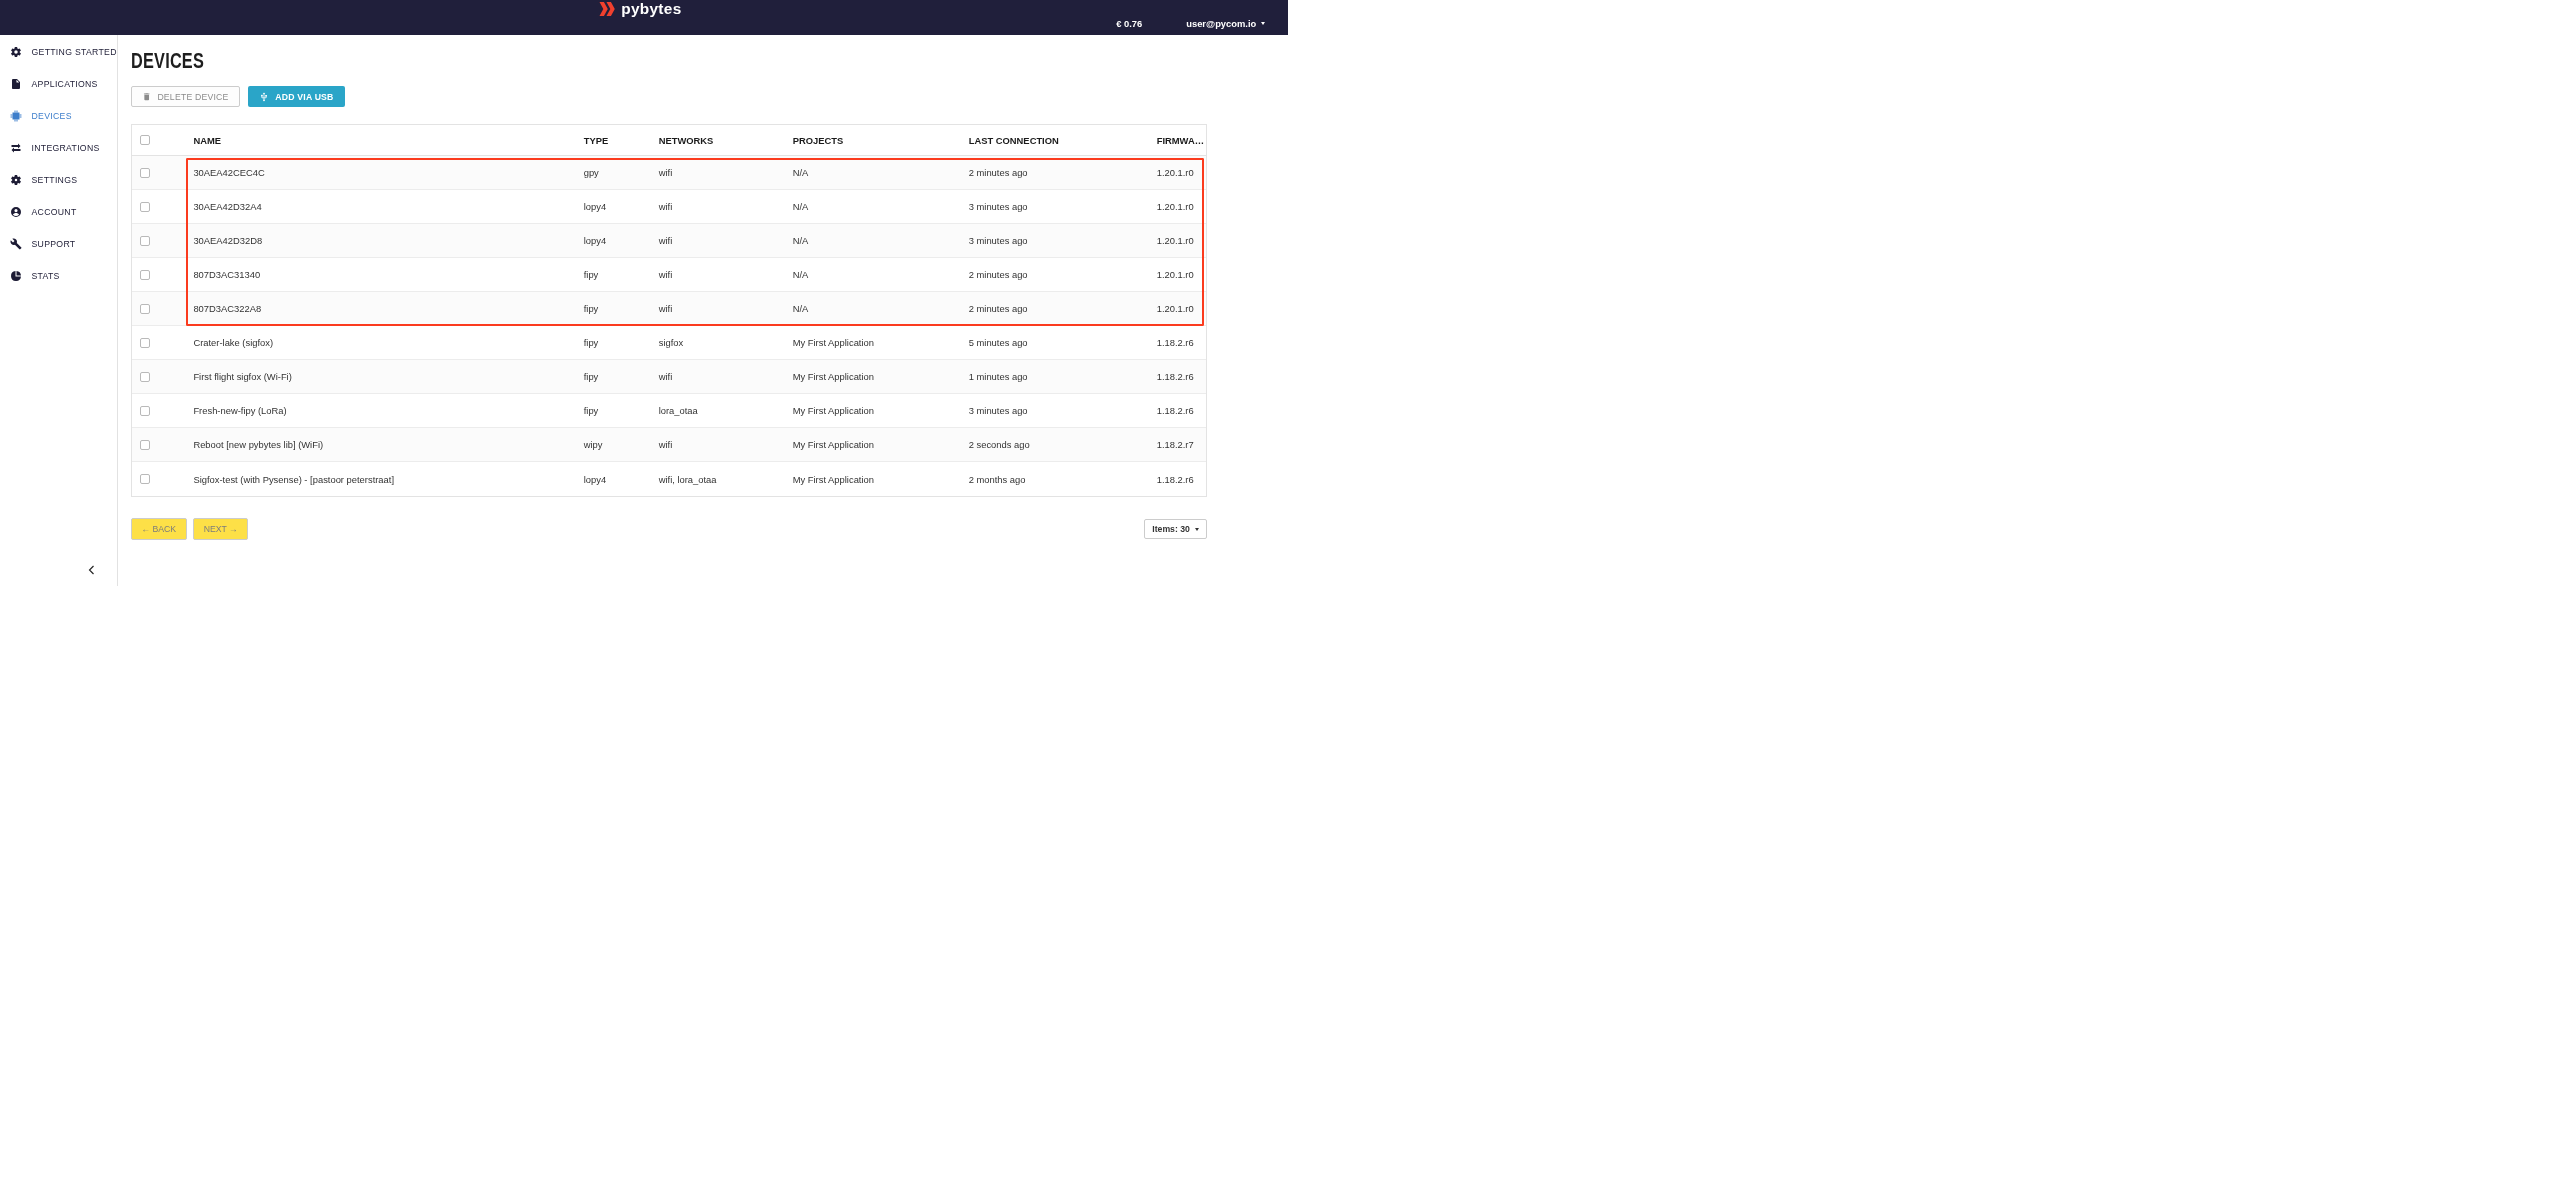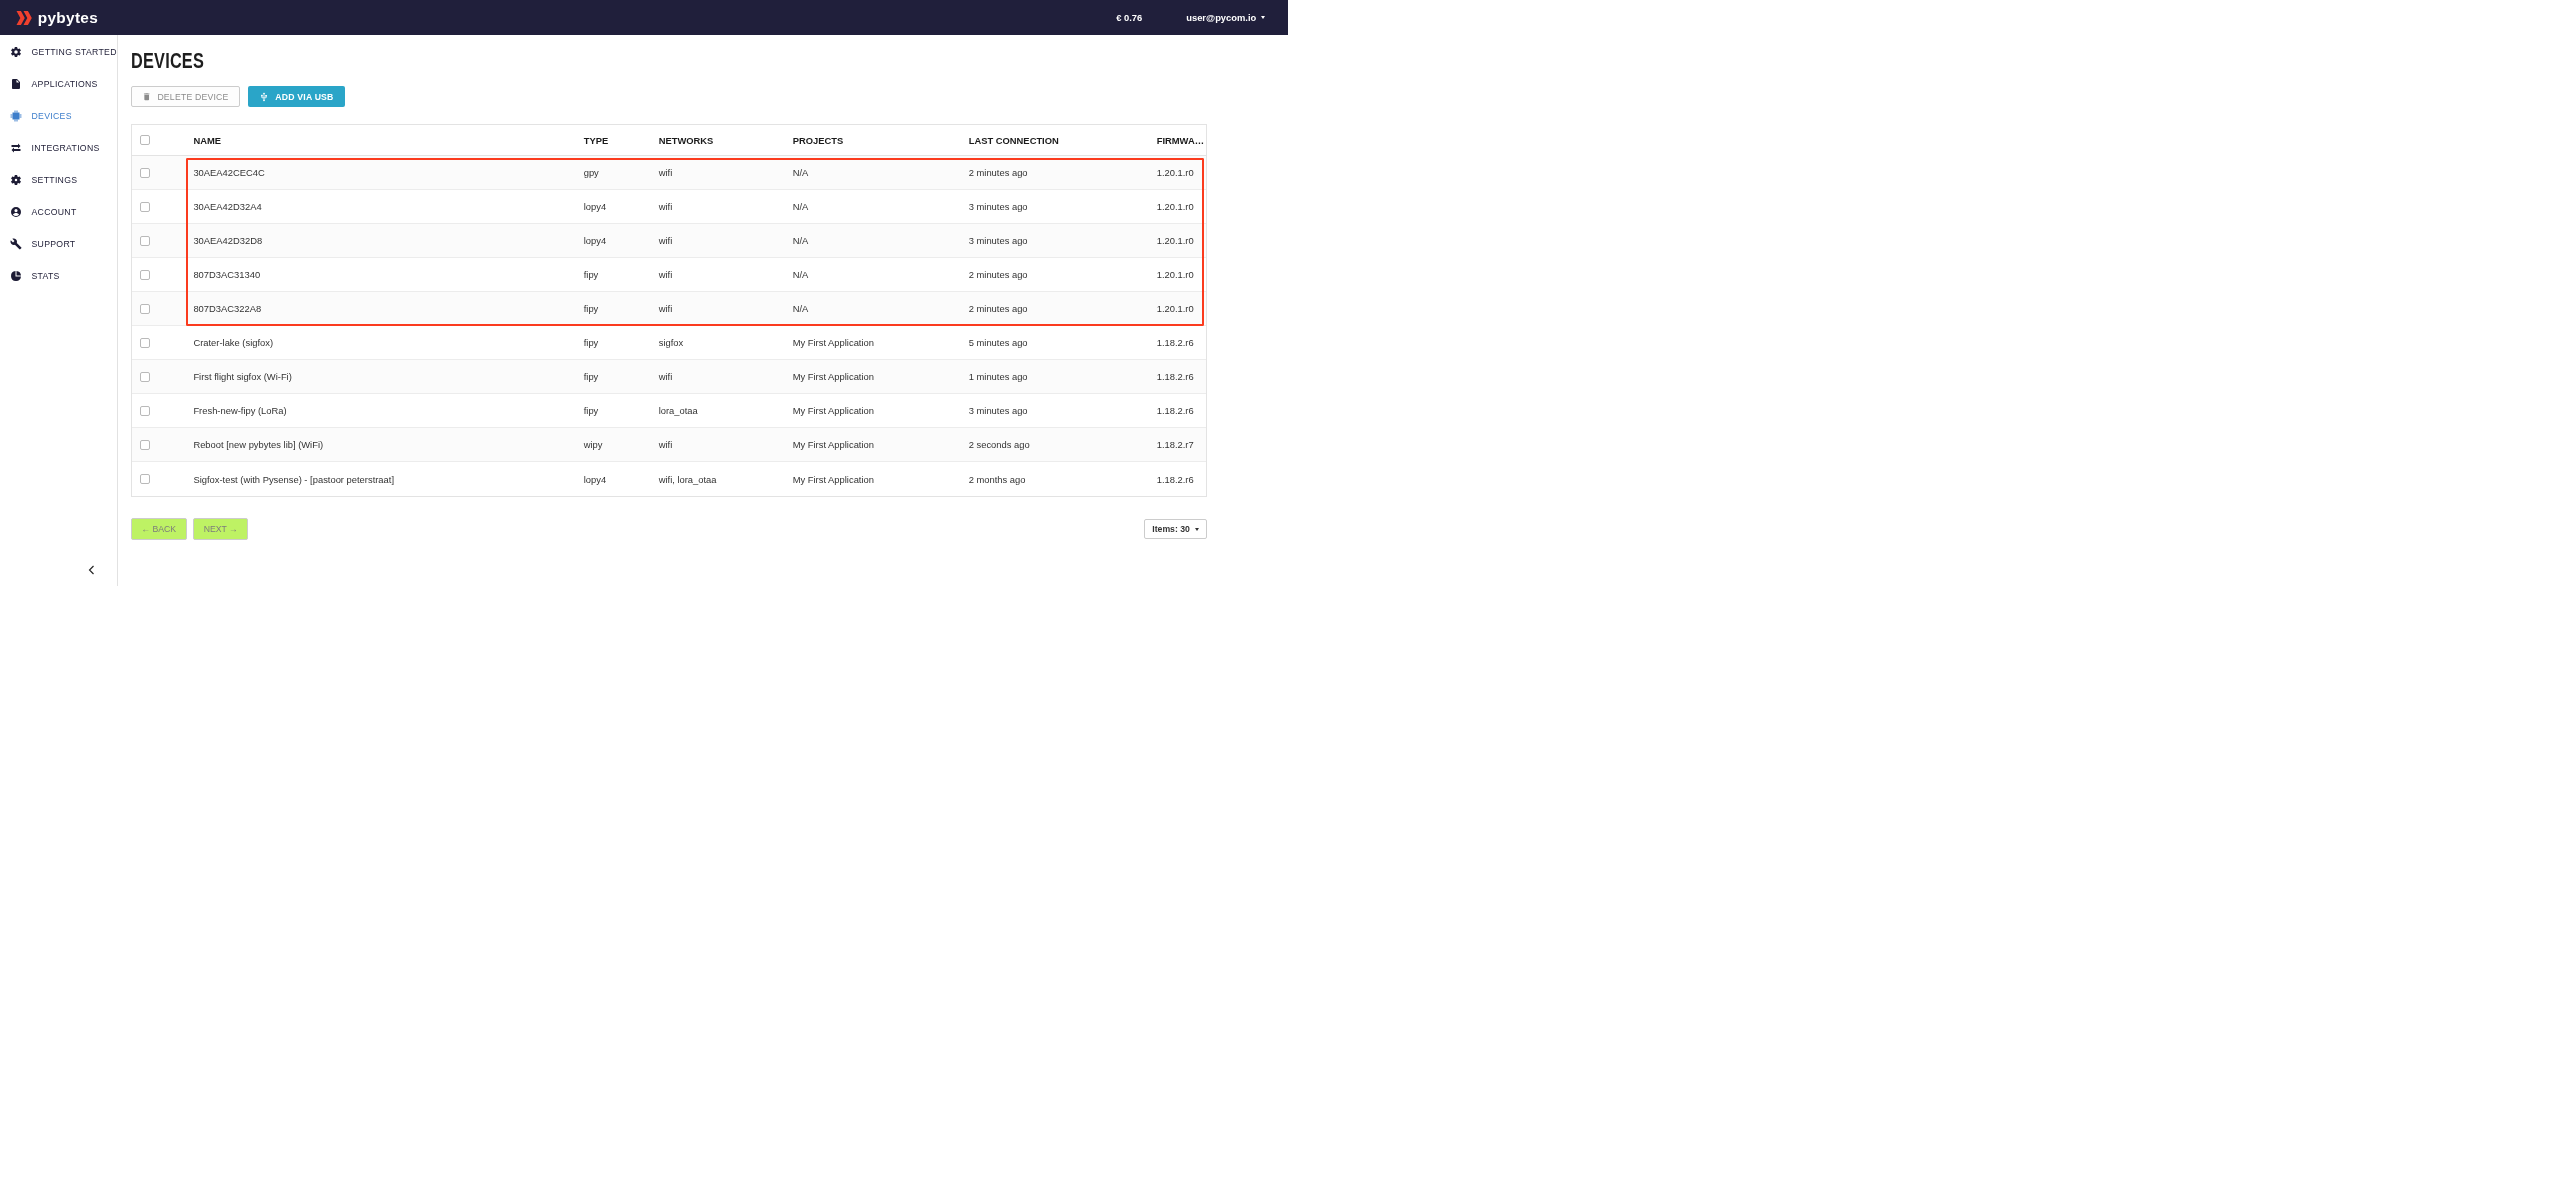--- a/index.html
+++ b/index.html
@@ -13,21 +13,21 @@
   *{box-sizing:border-box;}
   html,body{margin:0;padding:0;background:#fff;}
   body{
     width:1288px;height:598px;overflow:hidden;position:relative;
     font-family:"Liberation Sans",sans-serif;color:#333;
   }
 
   
   .topbar{
     height:35px;background:var(--topbar-bg);display:flex;align-items:center;
-    padding:0 23px 0 14.8px;color:#fff;
+    padding:0 23px 0 14.8px;color:#fff;flex-direction:column;
   }
   .brand{display:flex;align-items:center;gap:6px;cursor:pointer;}
   .brand-name{font-size:15.4px;font-weight:700;letter-spacing:0.3px;color:#fff;}
   .topbar-right{margin-left:auto;display:flex;align-items:center;gap:44px;}
   .balance{font-size:9.4px;font-weight:600;cursor:pointer;}
   .user-menu{display:flex;align-items:center;gap:4.7px;font-size:9.4px;font-weight:700;cursor:pointer;}
   .caret-down{width:0;height:0;border-left:2.7px solid transparent;border-right:2.7px solid transparent;border-top:3.4px solid currentColor;display:inline-block;}
 
   
   .sidebar{
@@ -80,21 +80,21 @@
     border:0.7px solid #b9b9b9;border-radius:2px;background:#fff;cursor:pointer;
   }
   .annotation-box{
     position:absolute;left:54px;right:2px;top:33px;height:168px;
     border:2px solid var(--annotation-red);border-radius:1.3px;pointer-events:none;z-index:5;
   }
 
   
   .pagination{margin-top:21px;width:1076px;display:flex;align-items:center;gap:6.7px;}
   .page-btn{
-    height:21.5px;padding:0 9.4px;background:#bef264;border:0.7px solid #ccc;border-radius:2px;
+    height:21.5px;padding:0 9.4px;background:#fde047;border:0.7px solid #ccc;border-radius:2px;
     color:#7c7c7c;font-size:8.7px;display:inline-flex;align-items:center;cursor:pointer;
     font-family:"Liberation Sans",sans-serif;
   }
   .items-select{
     margin-left:auto;height:20px;padding:0 7.4px;background:#fff;border:0.7px solid #ccc;border-radius:2px;
     color:#333;font-size:8.7px;display:inline-flex;align-items:center;gap:4.7px;cursor:pointer;font-weight:bold;
   }
 </style>
 </head>
 <body>

